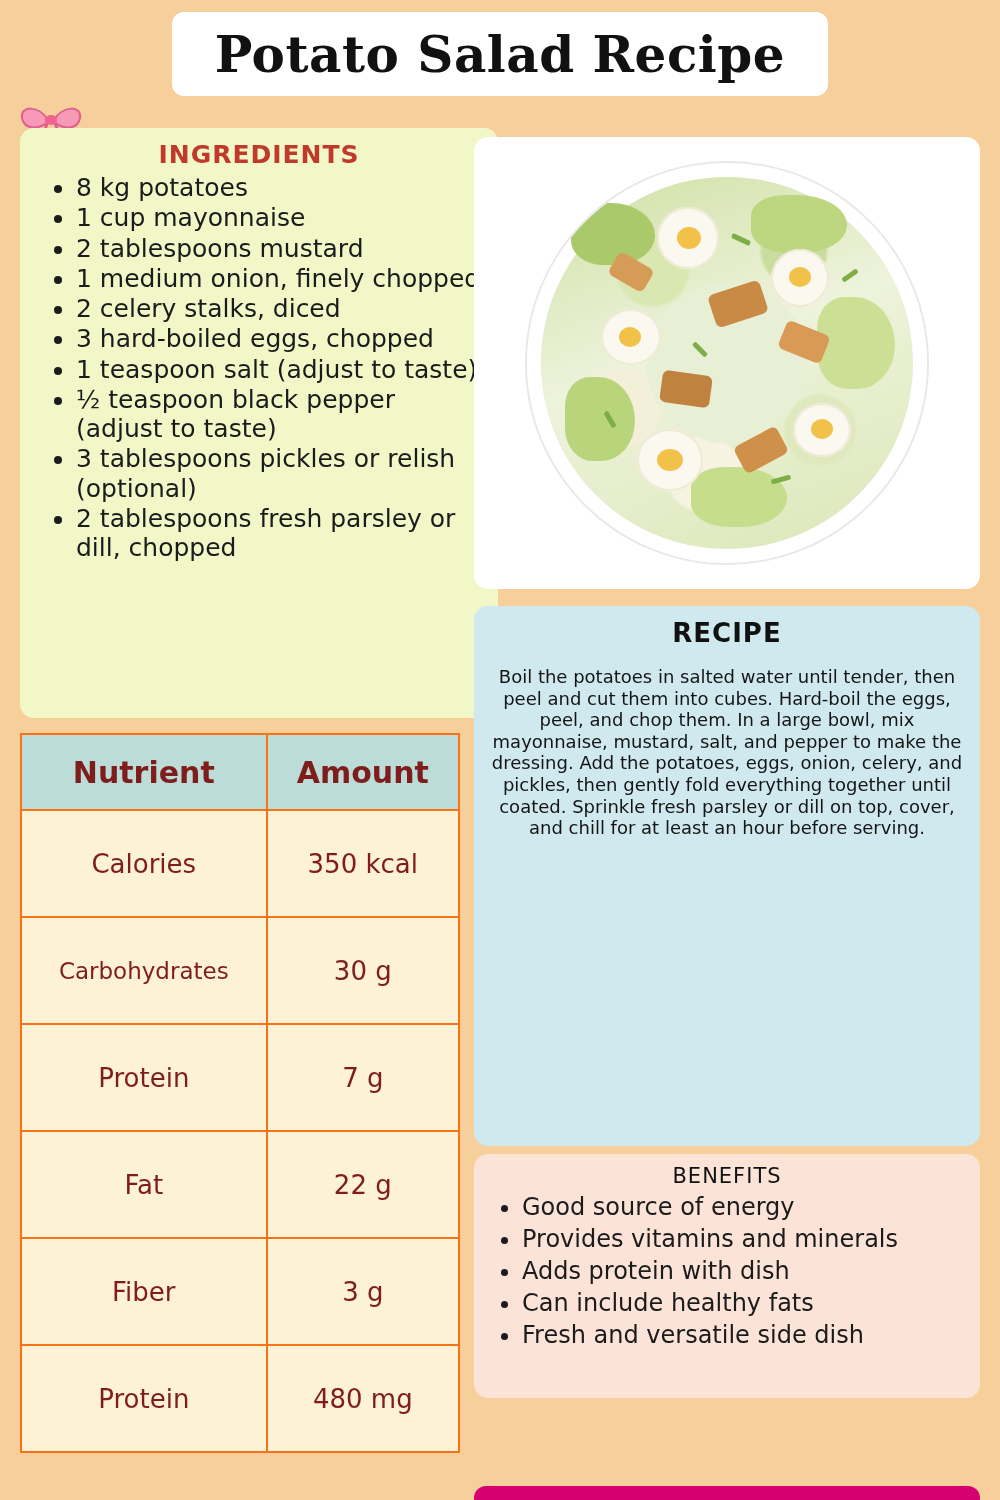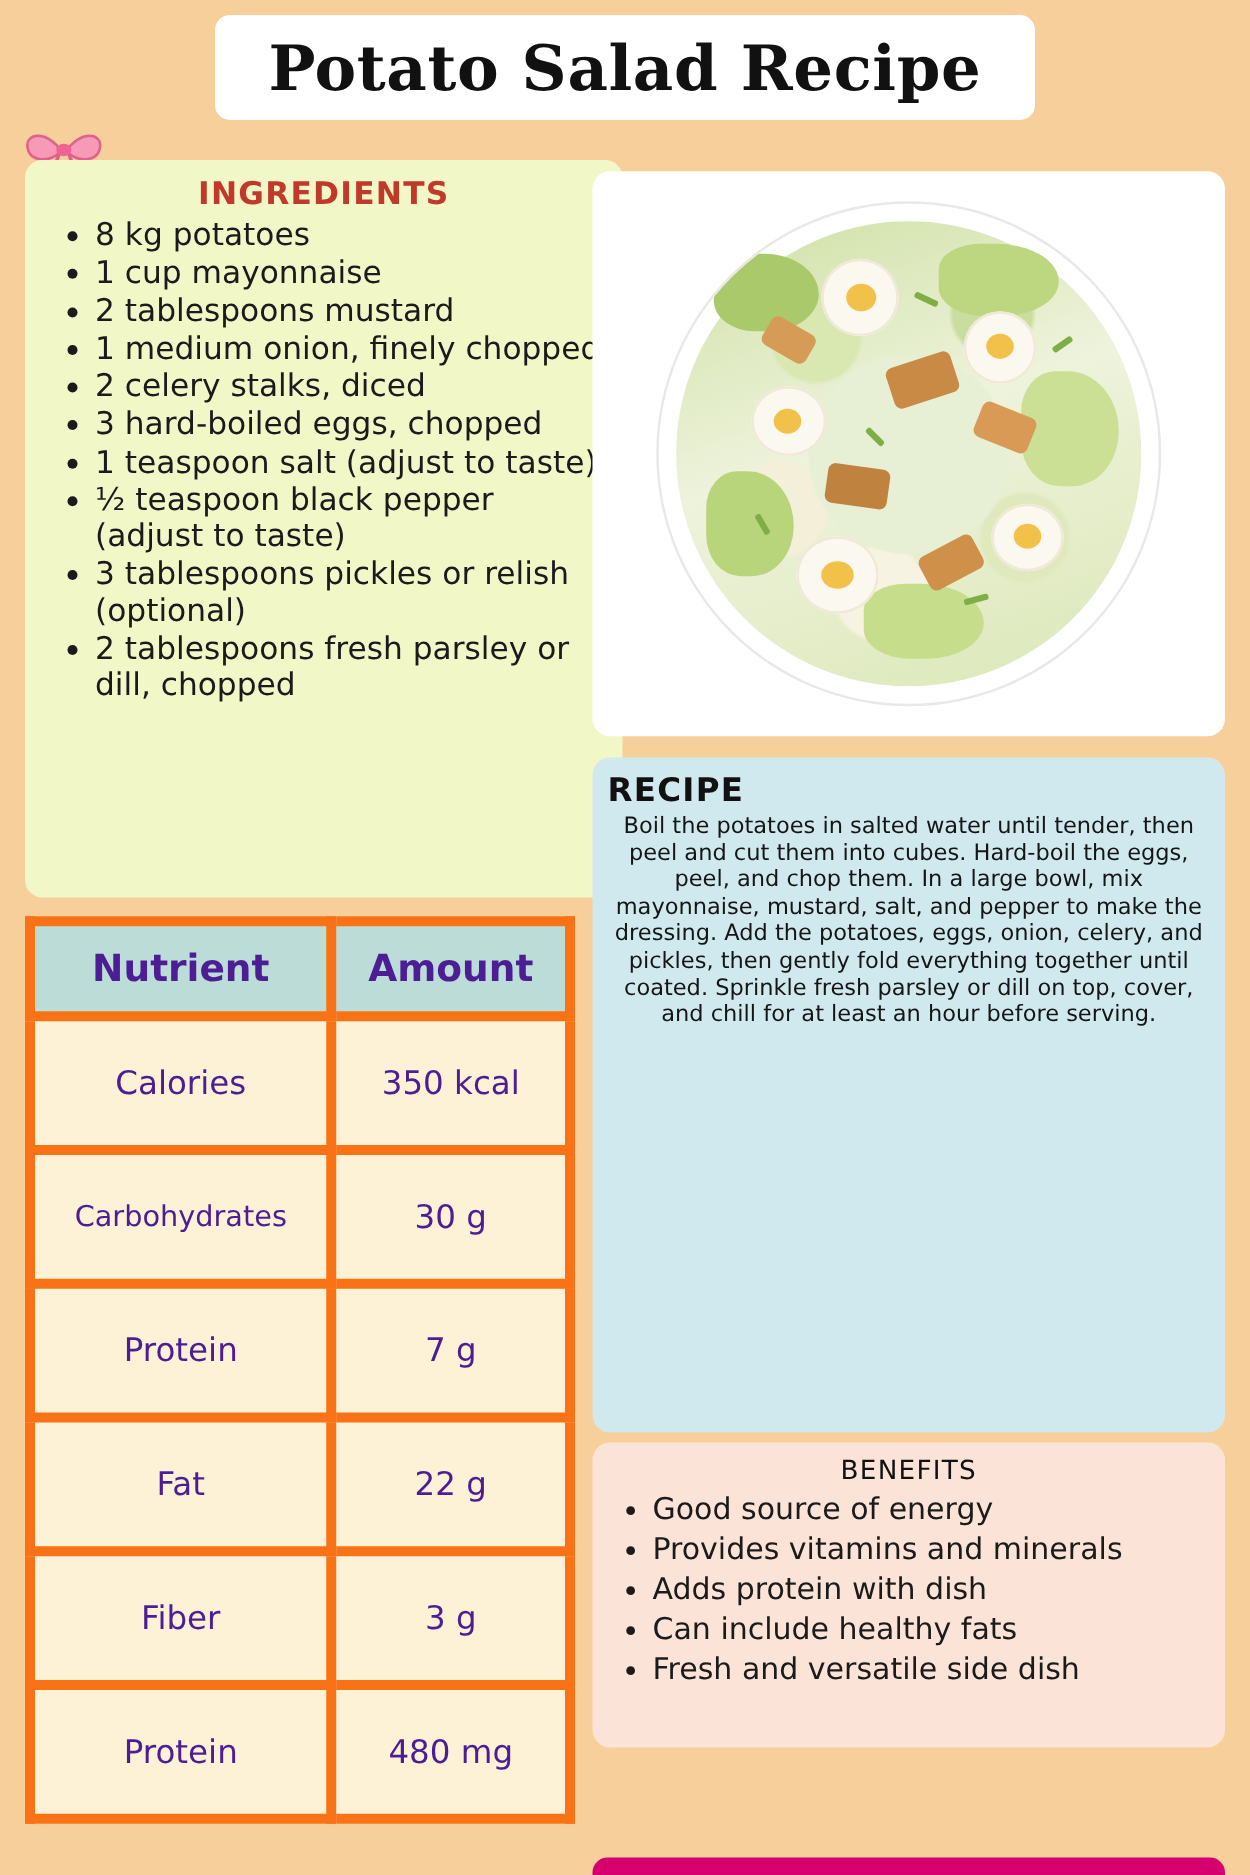--- a/index.html
+++ b/index.html
@@ -75,23 +75,23 @@
   
   .nutrition-table {
     position: absolute;
     left: 20px;
     top: 733px;
     width: 440px;
     border-collapse: collapse;
     background: #fdf0cf;
   }
   .nutrition-table th, .nutrition-table td {
-    border: 8px solid #f97316;
-    text-align: center;
-    color: #4c1d95;
+    border: 2px solid #f97316;
+    text-align: center;
+    color: #7f1d1d;
   }
   .nutrition-table th {
     background: #bcdcd8;
     font-size: 30px;
     font-weight: bold;
     height: 76px;
   }
   .nutrition-table td {
     font-size: 26px;
     height: 107px;
@@ -148,25 +148,26 @@
     position: absolute;
     left: 474px;
     top: 606px;
     width: 506px;
     height: 540px;
     background: #cfe9ef;
     border-radius: 14px;
     padding: 8px 12px 10px 12px;
   }
   .recipe-heading {
+    text-align: center;
     font-weight: bold;
     font-size: 26px;
     color: #111111;
     letter-spacing: 1px;
-    margin: 4px 0 2px 0;
+    margin: 4px 0 18px 0;
   }
   .recipe-body {
     text-align: center;
     font-size: 18px;
     line-height: 1.2;
     color: #151515;
     margin: 0;
   }
 
   

